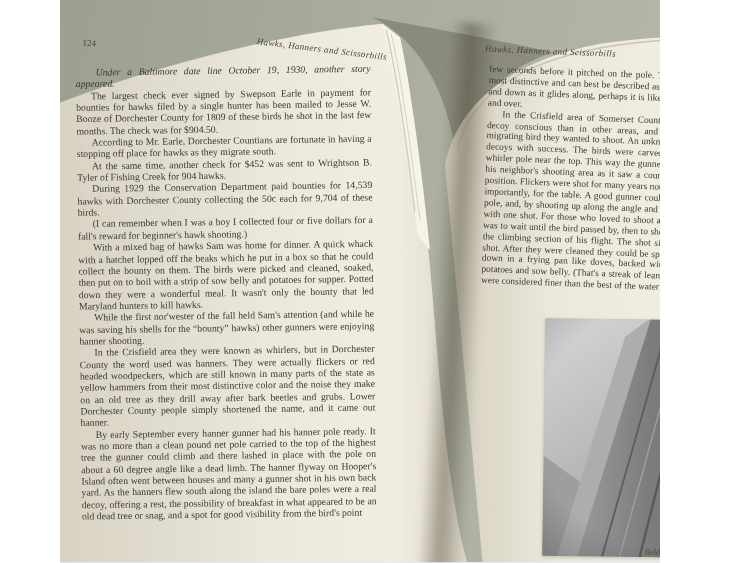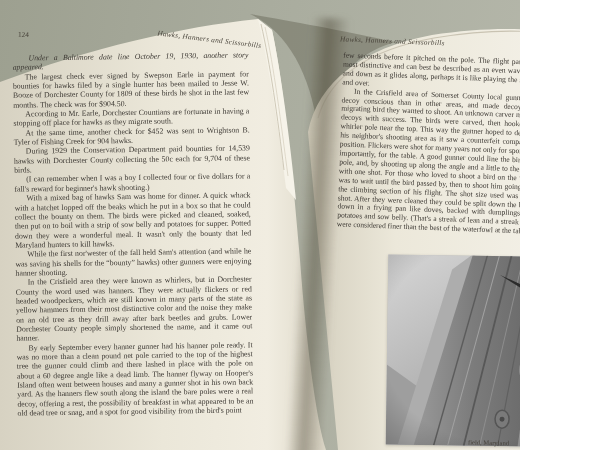--- a/index.html
+++ b/index.html
@@ -1,19 +1,20 @@
 <!DOCTYPE html>
 <html><head>
 <meta charset="utf-8">
 <style>
   html,body{margin:0;padding:0;}
   .scene{
-    position:relative;width:520px;height:450px;overflow:hidden;
+    position:relative;width:480px;height:450px;overflow:hidden;
     background:linear-gradient(100deg,#9da090 0%,#a9ac9e 45%,#b6b8ab 100%);
     font-family:"Liberation Serif","DejaVu Serif",serif;
+    margin-left:48px;
   }
   .scene svg.bookshape{position:absolute;left:0;top:0;}
   
   .lp-header{
     position:absolute;left:18px;top:33px;width:248px;
     display:flex;justify-content:space-between;align-items:flex-start;
     font-size:7.2px;color:#474239;transform:rotate(1deg);
   }
   .lp-header .title{font-style:italic;transform:rotate(6deg) translateY(-4px);transform-origin:left center;margin-right:4px;letter-spacing:.3px;}
   .lp-body{

